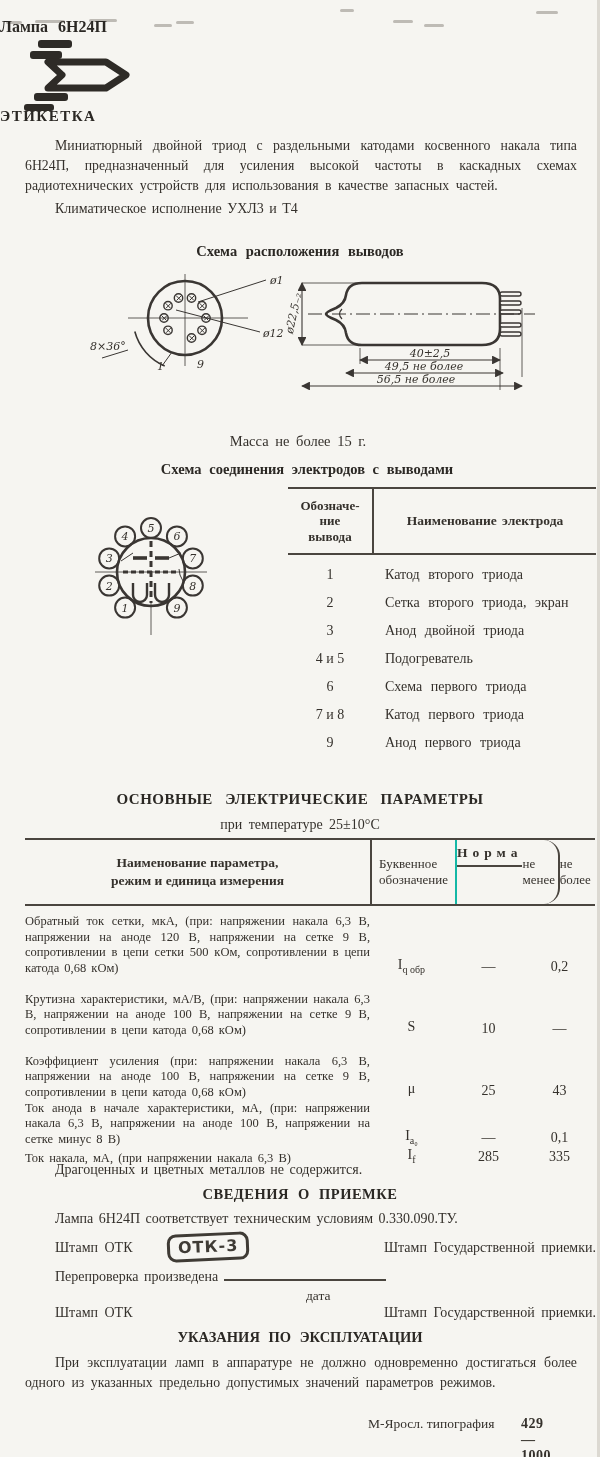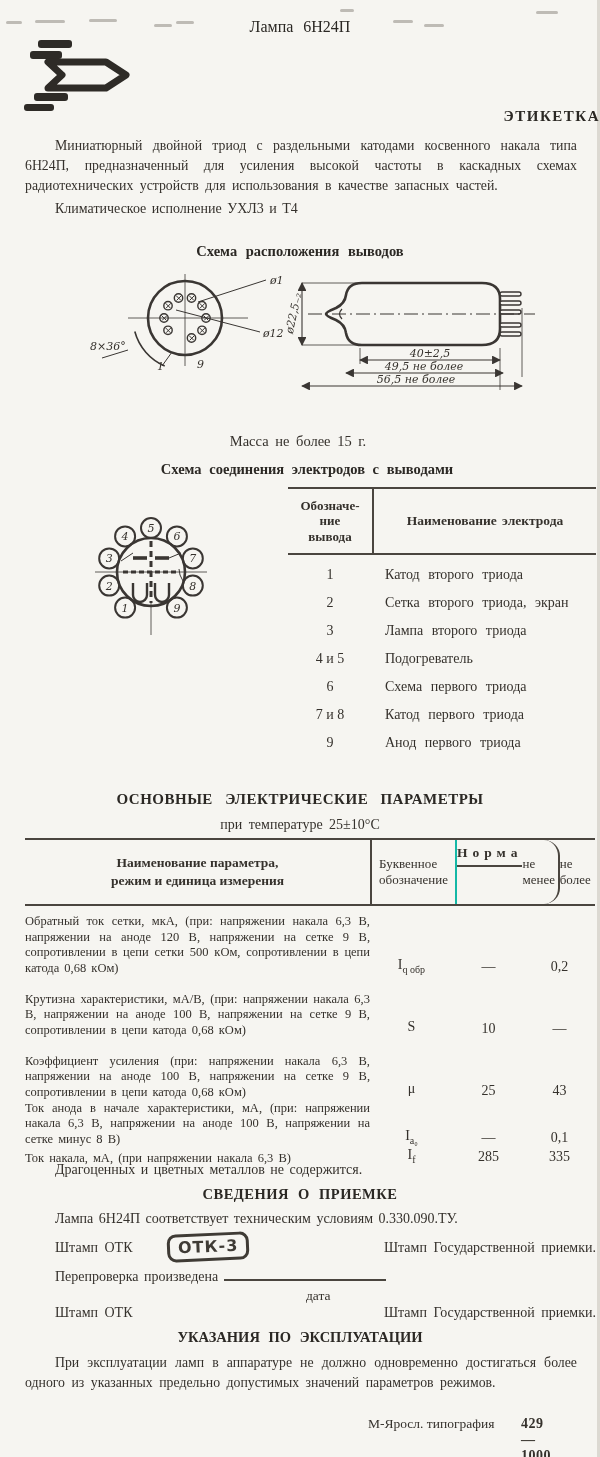--- a/index.html
+++ b/index.html
@@ -3,23 +3,23 @@
 <meta charset="utf-8">
 <style>
   html,body{margin:0;padding:0;background:#e9e7e2;}
   .page{position:relative;width:600px;height:1457px;background:#f6f5f1;
         font-family:"Liberation Serif",serif;color:#35312c;overflow:hidden;}
   .abs{position:absolute;}
   .prel{white-space:pre-line;}
   .artifact{position:absolute;background:#8f8b84;opacity:.55;height:3px;border-radius:2px;}
   .edge-shade{position:absolute;right:0;top:0;width:3px;height:100%;background:#dcd9d2;}
 
-  #title{top:18px;left:0;width:600px;font-size:16px;font-weight:normal;word-spacing:6px;text-align:center;color:#2b2824;}
+  #title{top:18px;left:0;width:600px;font-size:16px;font-weight:bold;word-spacing:6px;text-align:left;color:#2b2824;}
   #logo{top:36px;left:18px;}
-  #etiketka{top:108px;left:0;width:600px;font-size:15px;font-weight:bold;letter-spacing:1.5px;text-align:right;color:#2b2824;}
+  #etiketka{top:108px;left:0;width:600px;font-size:15px;font-weight:bold;letter-spacing:1.5px;text-align:left;color:#2b2824;}
   #intro{top:136px;left:25px;width:552px;font-size:13.8px;line-height:1.45;text-align:justify;text-indent:30px;word-spacing:3px;}
   #climate{top:201px;left:55px;font-size:14px;word-spacing:2px;}
   #pinout-head{top:243px;left:0;width:600px;font-size:14.5px;font-weight:bold;word-spacing:5px;text-align:center;color:#2b2824;}
   #drawing1{top:272px;left:88px;}
   #drawing2{top:278px;left:290px;}
   #mass{top:433px;left:0;width:580px;font-size:14.5px;word-spacing:3px;text-align:center;padding-left:8px;}
   #electrode-head{top:461px;left:0;width:614px;font-size:14.5px;font-weight:bold;word-spacing:4px;text-align:center;color:#2b2824;}
   #socket{top:503px;left:93px;}
 
   #electrode-table{top:487px;left:288px;width:308px;font-size:13.5px;}
@@ -221,21 +221,21 @@
       <div class="et-row">
         <div class="et-pin">1</div>
         <div class="et-name">Катод второго триода</div>
       </div>
       <div class="et-row">
         <div class="et-pin">2</div>
         <div class="et-name">Сетка второго триода, экран</div>
       </div>
       <div class="et-row">
         <div class="et-pin">3</div>
-        <div class="et-name">Лампа второго триода</div>
+        <div class="et-name">Анод двойной триода</div>
       </div>
       <div class="et-row">
         <div class="et-pin">4 и 5</div>
         <div class="et-name">Подогреватель</div>
       </div>
       <div class="et-row">
         <div class="et-pin">6</div>
         <div class="et-name">Схема первого триода</div>
       </div>
       <div class="et-row">

